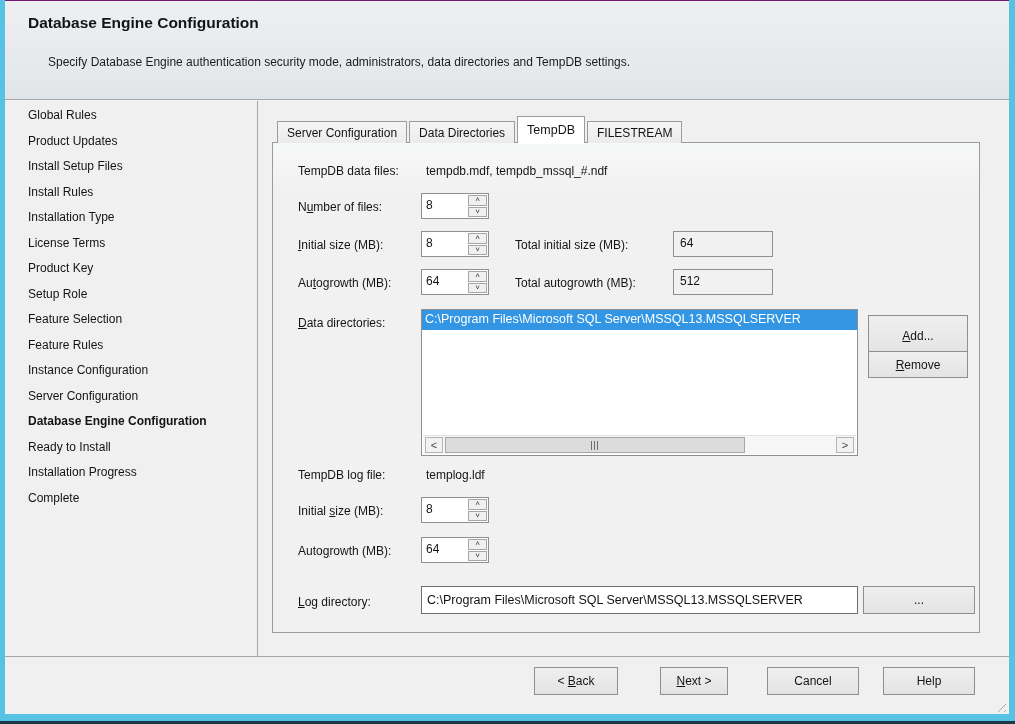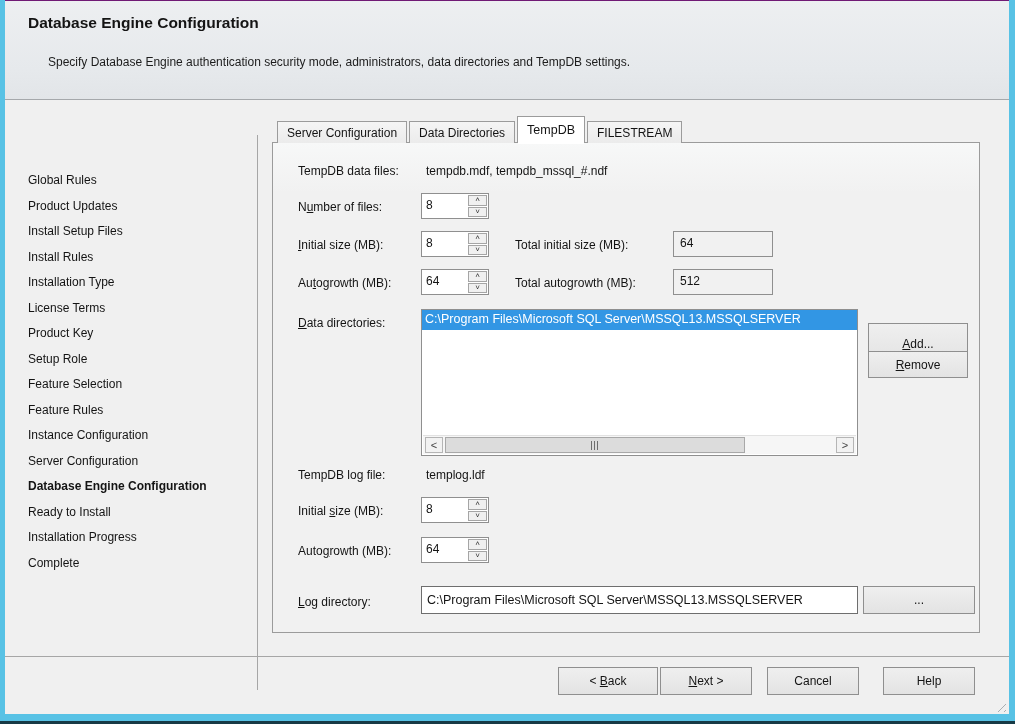--- a/index.html
+++ b/index.html
@@ -10,21 +10,21 @@
 
   
   .header { position:absolute; left:0; top:0; width:100%; height:99px;
             background:linear-gradient(180deg,#edeff1 0%,#e6e9ec 70%,#e2e5e8 100%);
             border-bottom:1px solid #a5a8ab; }
   .title { position:absolute; left:23px; top:13px; font-size:15.5px; font-weight:bold; color:#141414; }
   .subtitle { position:absolute; left:43px; top:54px; font-size:12px; color:#1c1c1c; }
 
   
   .sidebar { position:absolute; left:0; top:100px; width:253px; height:555px;
-             border-right:1px solid #a6a6a6; padding:33px 0 0 23px;margin-top:34px; }
+             border-right:1px solid #a6a6a6; padding:2px 0 0 23px; }
   .step { font-size:12px; color:#141414; line-height:25.5px; white-space:nowrap; }
   .step.active { font-weight:bold; }
 
   
   .groupbox { position:absolute; left:267px; top:141px; width:708px; height:491px;
               border:1px solid #9b9b9b;
               background:linear-gradient(180deg,#f7f8f8 0%,#f1f1f1 10%,#f1f1f1 100%); }
   .tabstrip { position:absolute; left:272px; top:114px; height:28px; display:flex; align-items:flex-end; }
   .tab { position:relative; height:22px; border:1px solid #9b9b9b; border-bottom:none;
          background:linear-gradient(180deg,#f5f5f5,#ebebeb); padding:0 9px; margin-right:2px;
@@ -207,21 +207,21 @@
             <span>&lt;</span>
           </div>
         <div class="sb-thumb">
             <span class="sb-grip"></span>
           </div>
         <div class="sb-btn sb-right">
             <span>&gt;</span>
           </div>
       </div>
     </div>
-    <div class="btn" style="left:863px;top:322px;width:100px;height:41px">
+    <div class="btn" style="left:863px;top:314px;width:100px;height:41px">
         <span><span></span><span class="mn">A</span><span>dd...</span></span>
       </div>
     <div class="btn" style="left:863px;top:350px;width:100px;height:27px">
         <span><span></span><span class="mn">R</span><span>emove</span></span>
       </div>
 
     <div class="lbl" style="left:293px;top:467px">TempDB log file:</div>
     <div class="valtext" style="left:421px;top:467px">templog.ldf</div>
 
     <div class="lbl" style="left:293px;top:503px"><span>Initial </span><span class="mn">s</span><span>ize (MB):</span></div>
@@ -248,23 +248,23 @@
             <span>˅</span>
           </div>
       </div>
     </div>
 
     <div class="lbl" style="left:293px;top:594px"><span></span><span class="mn">L</span><span>og directory:</span></div>
     <div class="textinput">C:\Program Files\Microsoft SQL Server\MSSQL13.MSSQLSERVER</div>
     <div class="btn" style="left:858px;top:585px;width:112px;height:28px">...</div>
 
     <div class="footer-sep"></div>
-    <div class="btn" style="left:553px;top:666px;width:100px;height:28px">
+    <div class="btn" style="left:529px;top:666px;width:84px;height:28px">
         <span><span>&lt; </span><span class="mn">B</span><span>ack</span></span>
       </div>
-    <div class="btn" style="left:655px;top:666px;width:92px;height:28px">
+    <div class="btn" style="left:655px;top:666px;width:68px;height:28px">
         <span><span></span><span class="mn">N</span><span>ext &gt;</span></span>
       </div>
     <div class="btn" style="left:762px;top:666px;width:92px;height:28px">Cancel</div>
     <div class="btn" style="left:878px;top:666px;width:92px;height:28px">Help</div>
     <div class="resize-grip"></div>
   </div>
 </div>
 
 </body></html>

